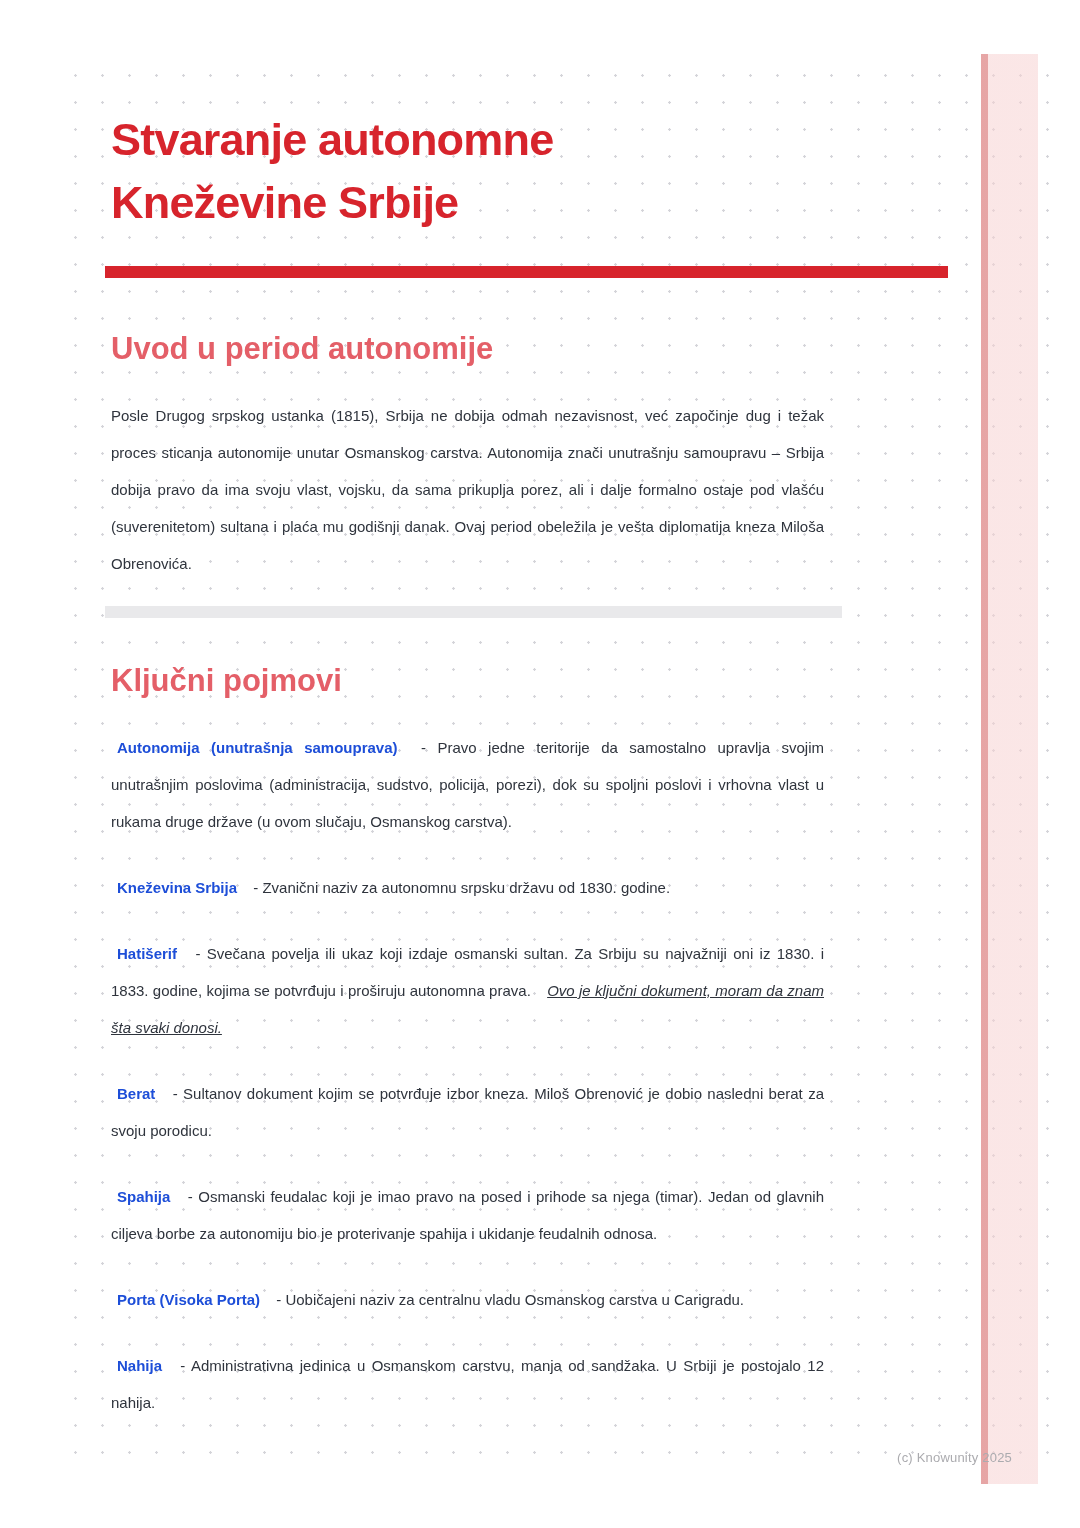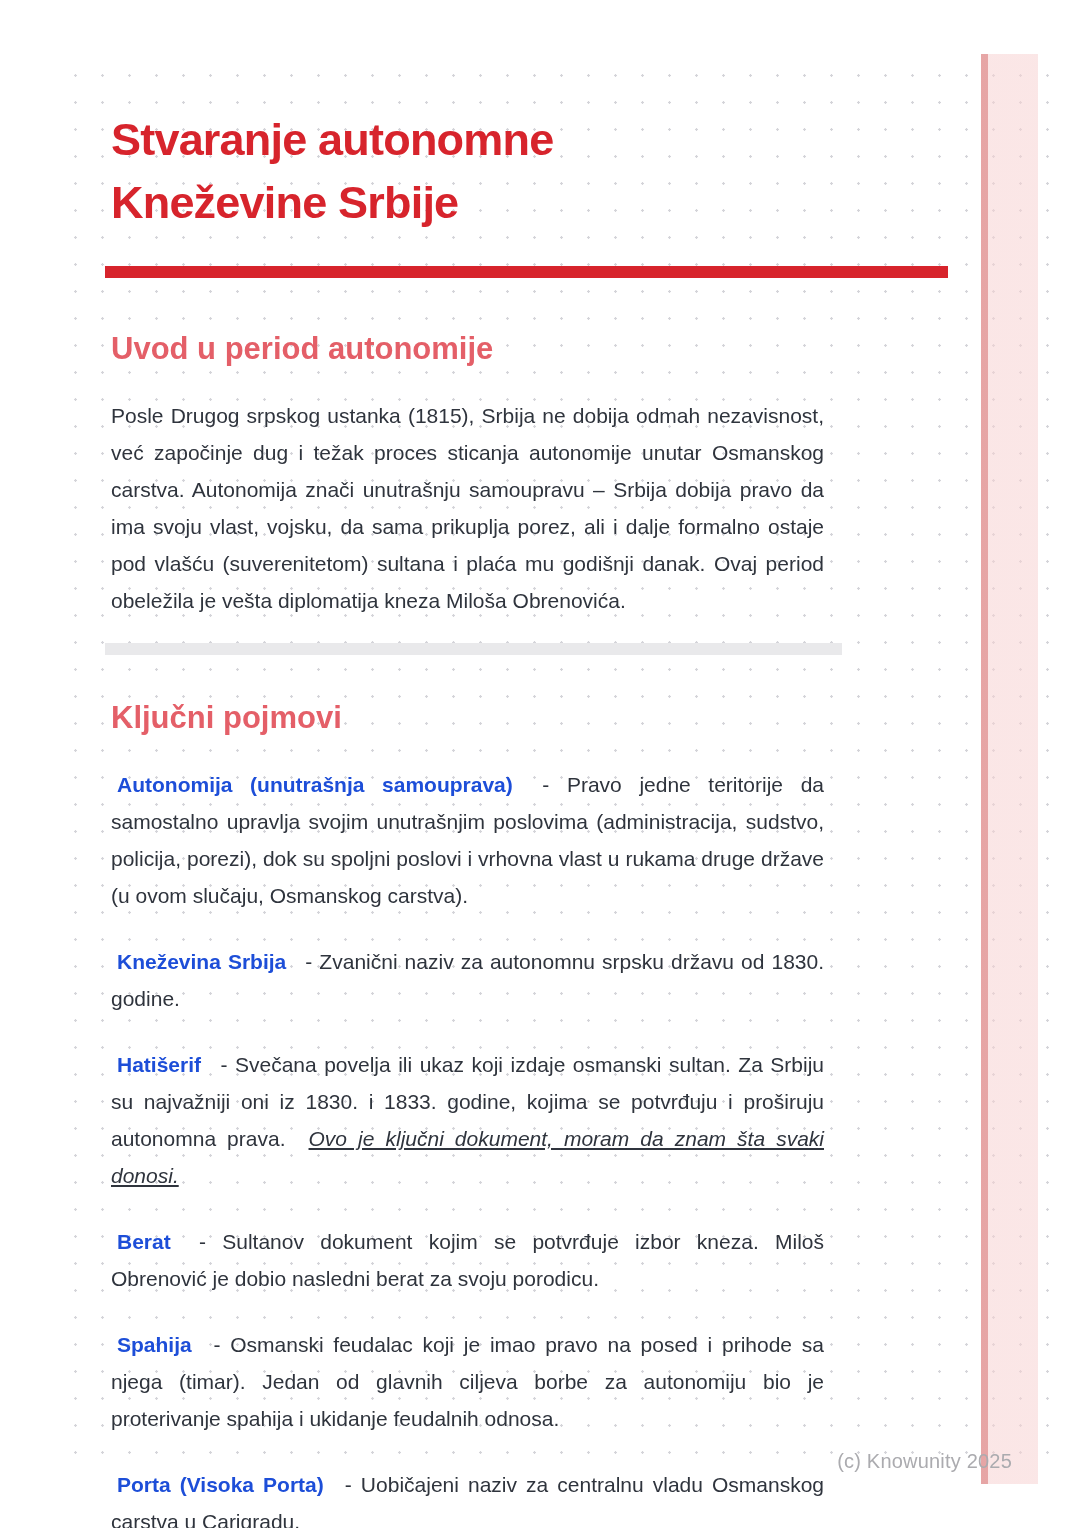--- a/index.html
+++ b/index.html
@@ -53,39 +53,39 @@
   .section-heading {
     margin-top: 46px;
     font-size: 31px;
     line-height: 38px;
     font-weight: bold;
     color: #e45f68;
   }
   .section-heading.terms { margin-top: 38px; }
   .body-par {
     margin-top: 17px;
-    font-size: 21px;
+    font-size: 15px;
     line-height: 37px;
     color: #2f343d;
     text-align: justify;
   }
   .body-par b { color: #1d4ed8; }
   .body-par i { color: #2f343d; text-decoration: underline; }
   .section-divider {
     margin-top: 18px;
     width: 737px;
     height: 2px;
     border: none;
     background: #e9e9eb;
   }
   .footer-note {
     position: absolute;
     top: 1438px;
     right: 68px;
-    font-size: 20px;
+    font-size: 13px;
     letter-spacing: 0.2px;
     color: #ababaf;
     z-index: 5;
   }
 </style>
 </head>
 <body>
 
 <div class="page">
 
@@ -112,18 +112,19 @@
     <p class="body-par"><b>Kneževina Srbija</b><span> - Zvanični naziv za autonomnu srpsku državu od 1830. godine.</span></p>
 
     <p class="body-par"><b>Hatišerif</b><span> - Svečana povelja ili ukaz koji izdaje osmanski sultan. Za Srbiju su najvažniji oni iz 1830. i 1833. godine, kojima se potvrđuju i proširuju autonomna prava. </span><i>Ovo je ključni dokument, moram da znam šta svaki donosi.</i></p>
 
     <p class="body-par"><b>Berat</b><span> - Sultanov dokument kojim se potvrđuje izbor kneza. Miloš Obrenović je dobio nasledni berat za svoju porodicu.</span></p>
 
     <p class="body-par"><b>Spahija</b><span> - Osmanski feudalac koji je imao pravo na posed i prihode sa njega (timar). Jedan od glavnih ciljeva borbe za autonomiju bio je proterivanje spahija i ukidanje feudalnih odnosa.</span></p>
 
     <p class="body-par"><b>Porta (Visoka Porta)</b><span> - Uobičajeni naziv za centralnu vladu Osmanskog carstva u Carigradu.</span></p>
 
+    <p class="body-par"><b>Nahija</b><span> - Administrativna jedinica u Osmanskom carstvu, manja od sandžaka. U Srbiji je postojalo 12 nahija.</span></p>
 
   </div>
 
   <div class="footer-note">(c) Knowunity 2025</div>
 
 </div>
 
 </body></html>

